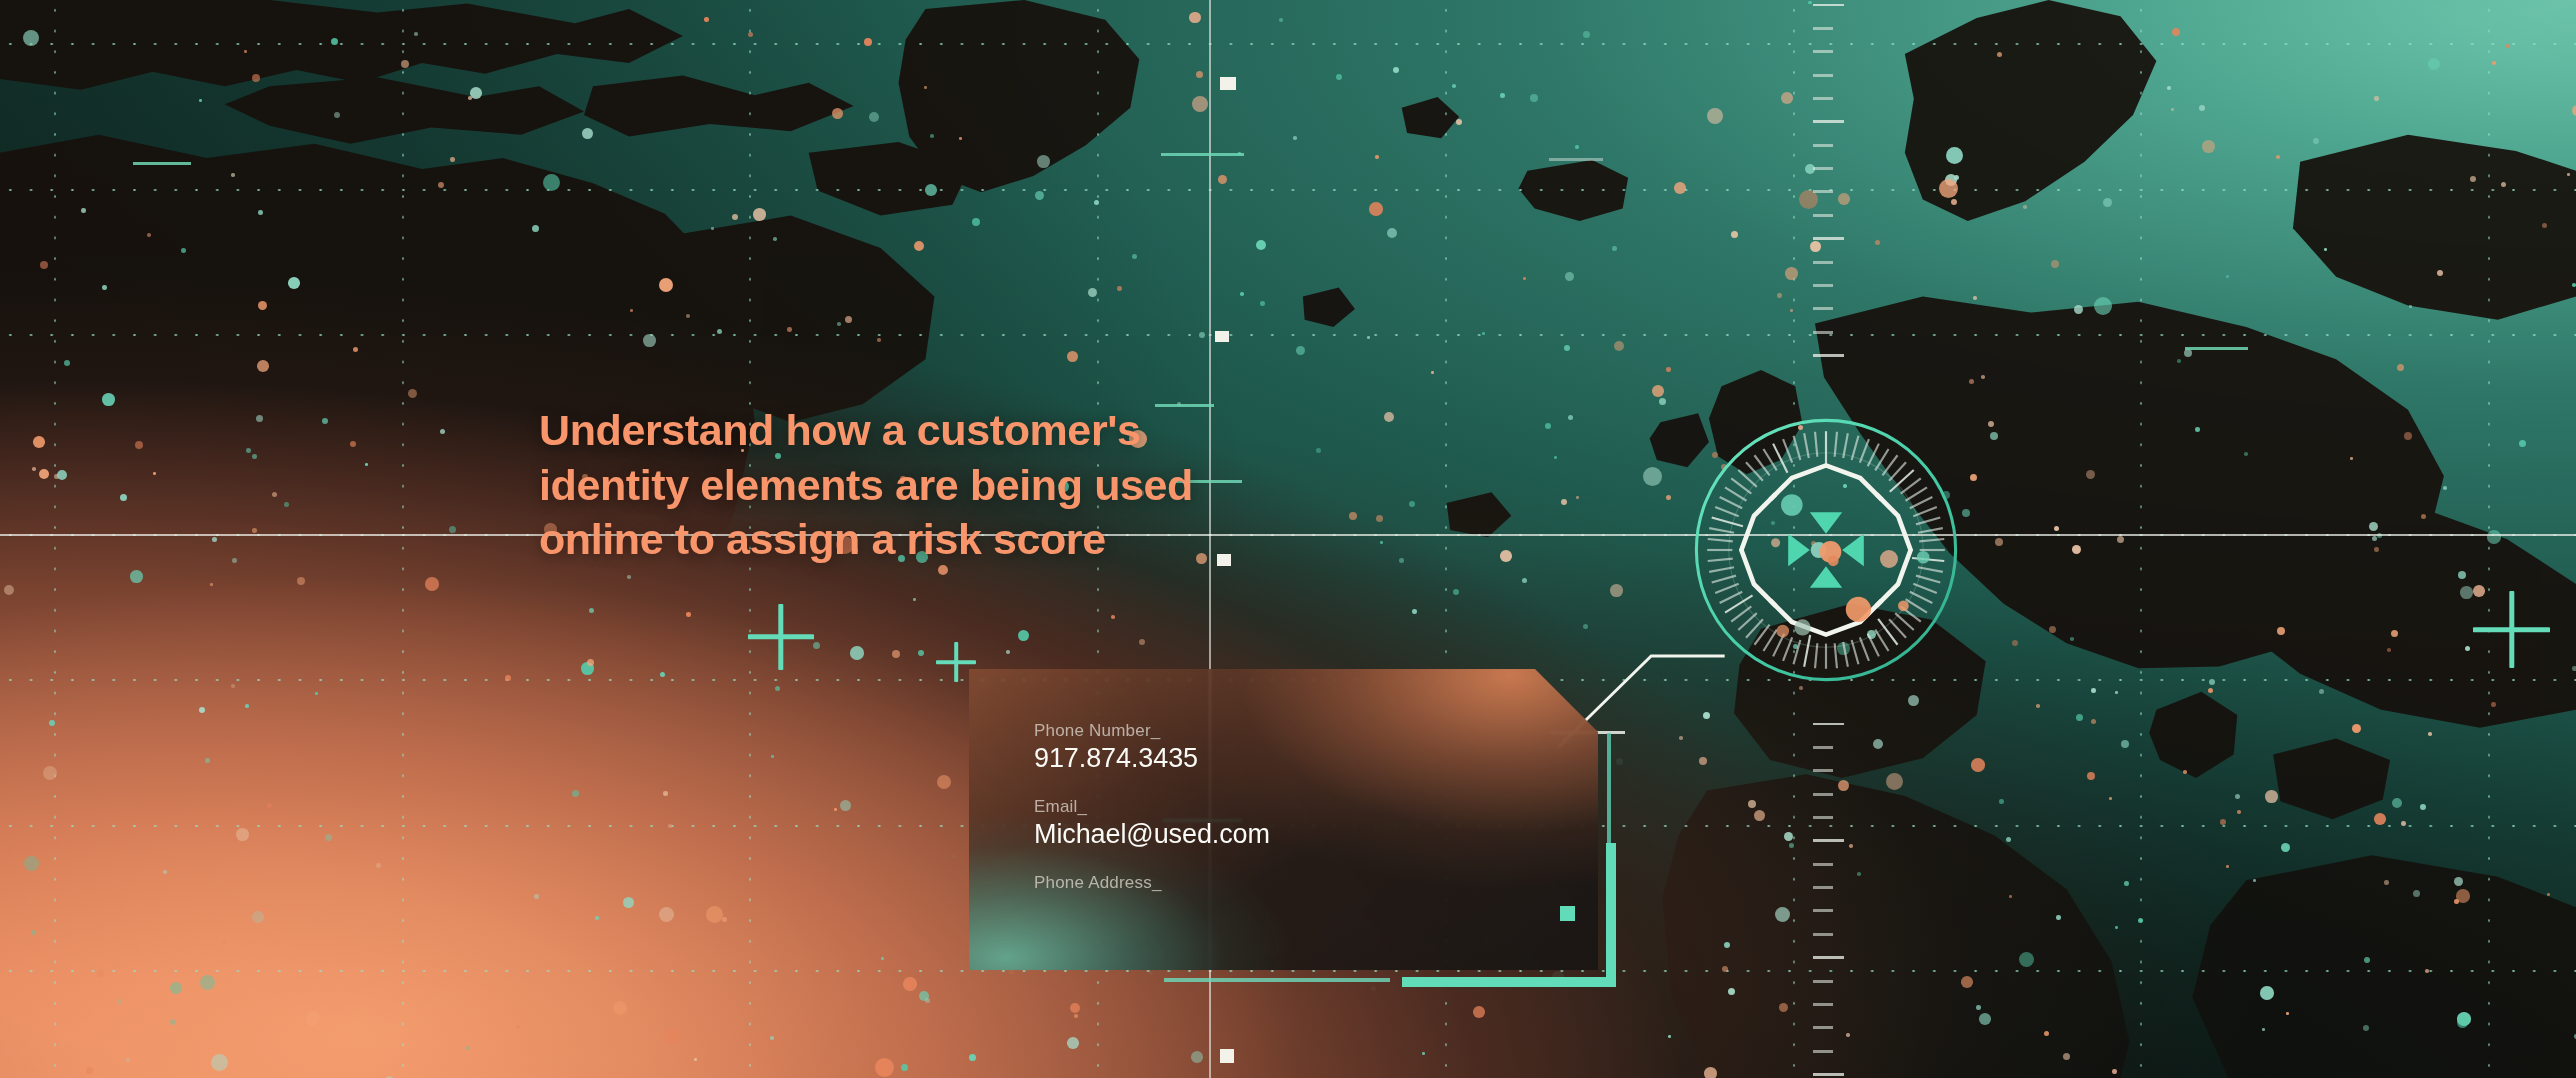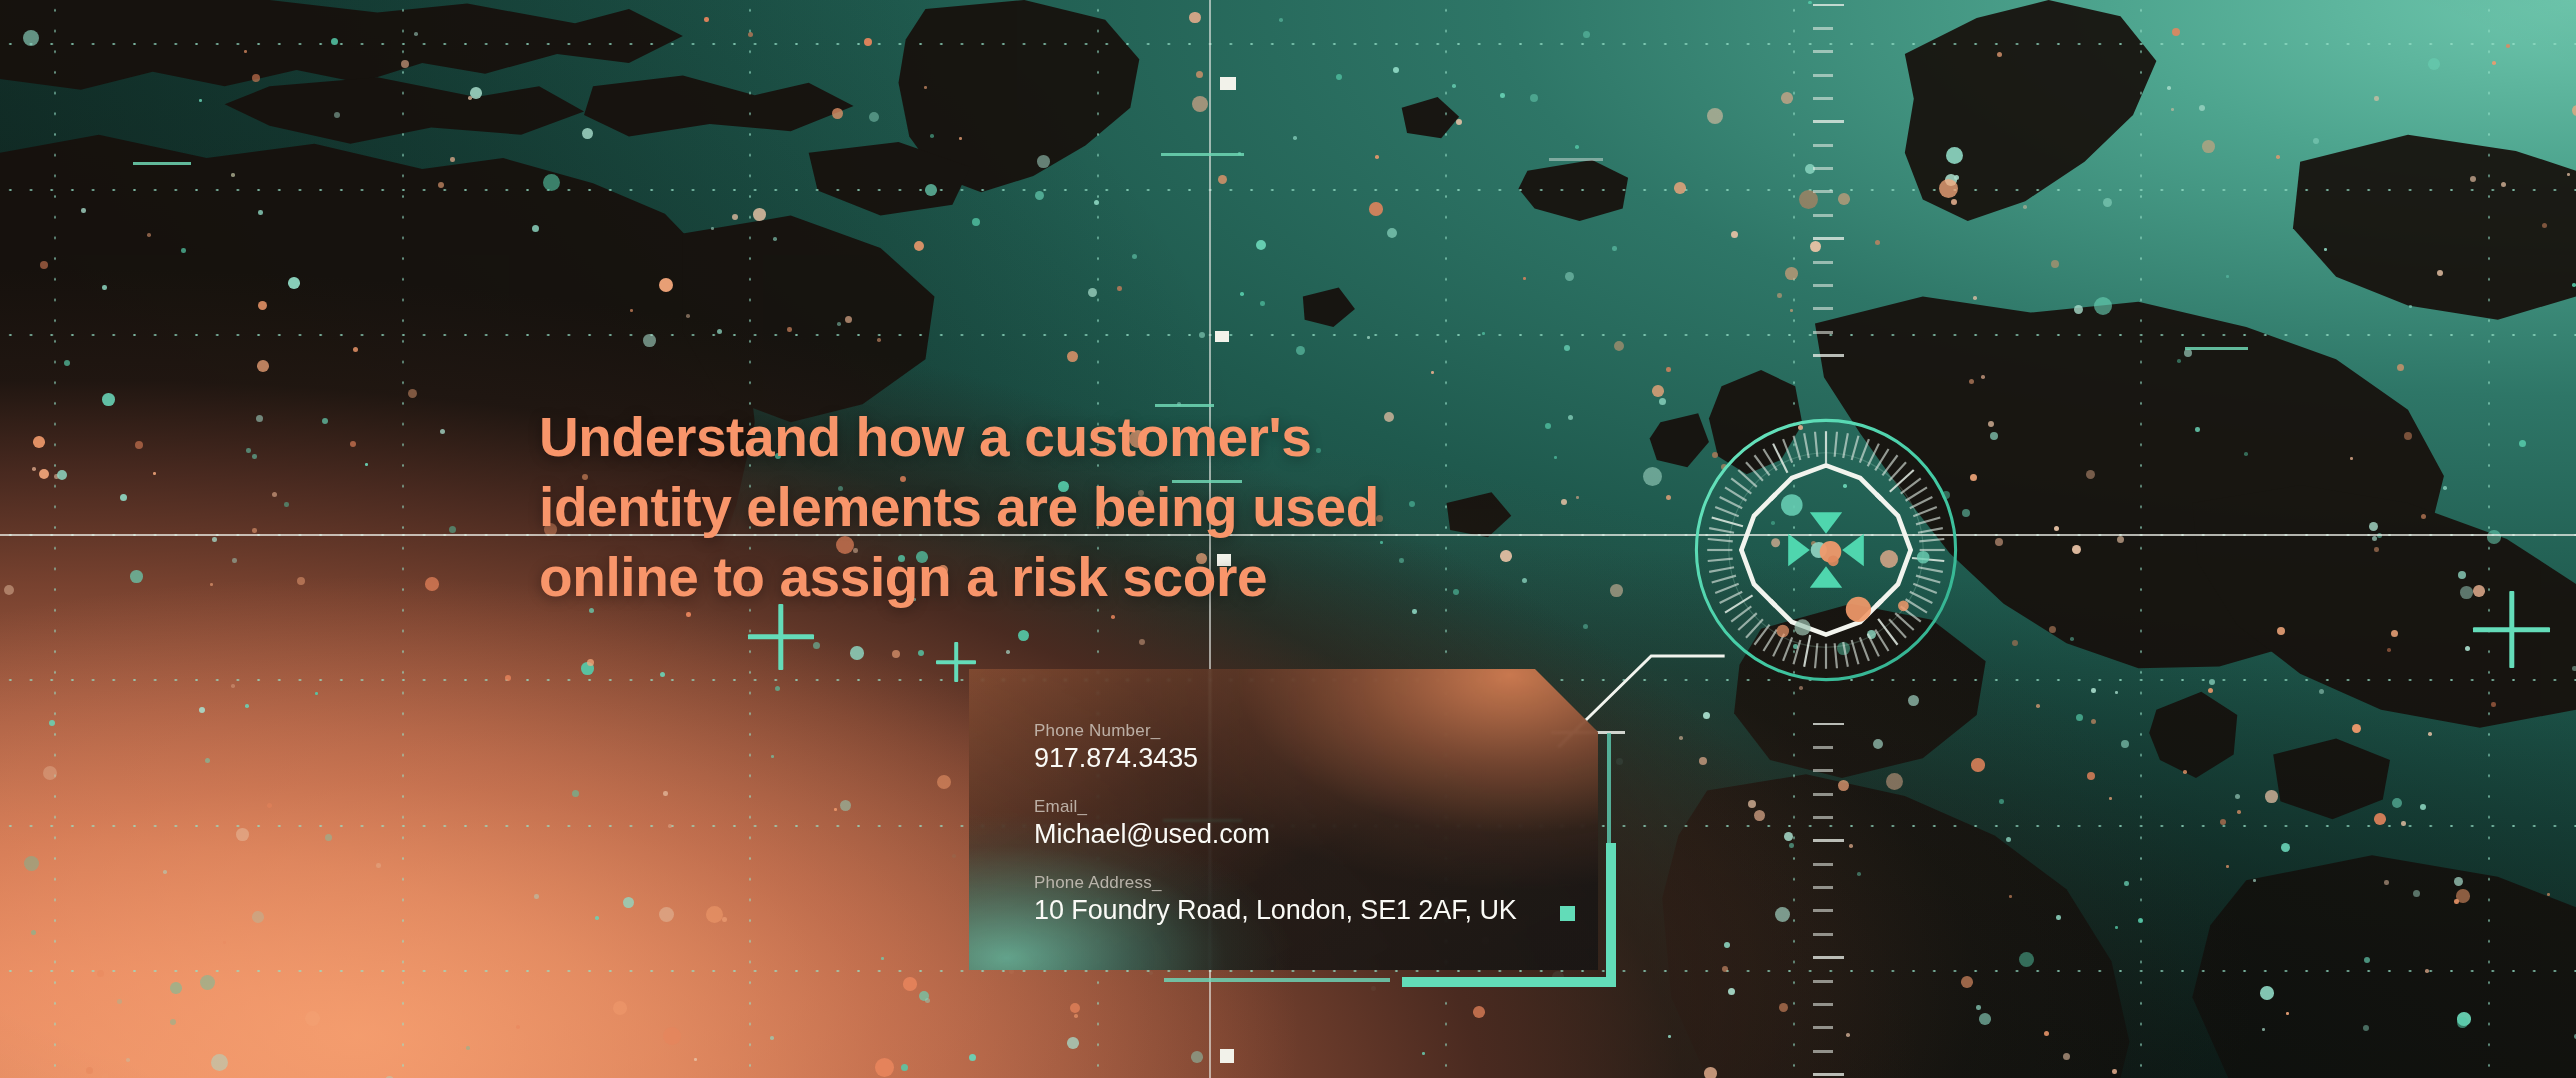--- a/index.html
+++ b/index.html
@@ -116,21 +116,21 @@
   #radar svg { width:100%; height:100%; overflow:visible; display:block; }
 
   
   #connector { position:absolute; left:1554px; top:593px; width:297px; height:180px; }
   #connector svg { width:100%; height:100%; display:block; overflow:visible; }
 
   
   #headline {
     position:absolute; left:539px; top:403px;
     width:943px;
-    font-size:55px;
+    font-size:43px;
     line-height:1.27;
     font-weight:700;
     letter-spacing:-0.4px;
     color:#F8956A;
     text-shadow:0 1.8px 12.6px rgba(0,0,0,.35);
     z-index:7;
   }
   #headline .hl { display:block; white-space:nowrap; }
 
   
@@ -915,21 +915,20 @@
           <div class="c-label">Email_</div>
           <div class="c-value">Michael@used.com</div>
         </div>
       </div>
 
       <div class="row-gap"></div>
 
       <div class="card-row">
         <div class="cell full">
           <div class="c-label">Phone Address_</div>
-          <div class="c-value">10 Foundry Road, London, SE1 2AF, UK</div>
         </div>
       </div>
 
     </div>
   </div>
 
   <div id="card-edge-line"></div>
   <div id="bracket-tail"></div>
   <div id="card-bracket">
     <div class="v"></div>

